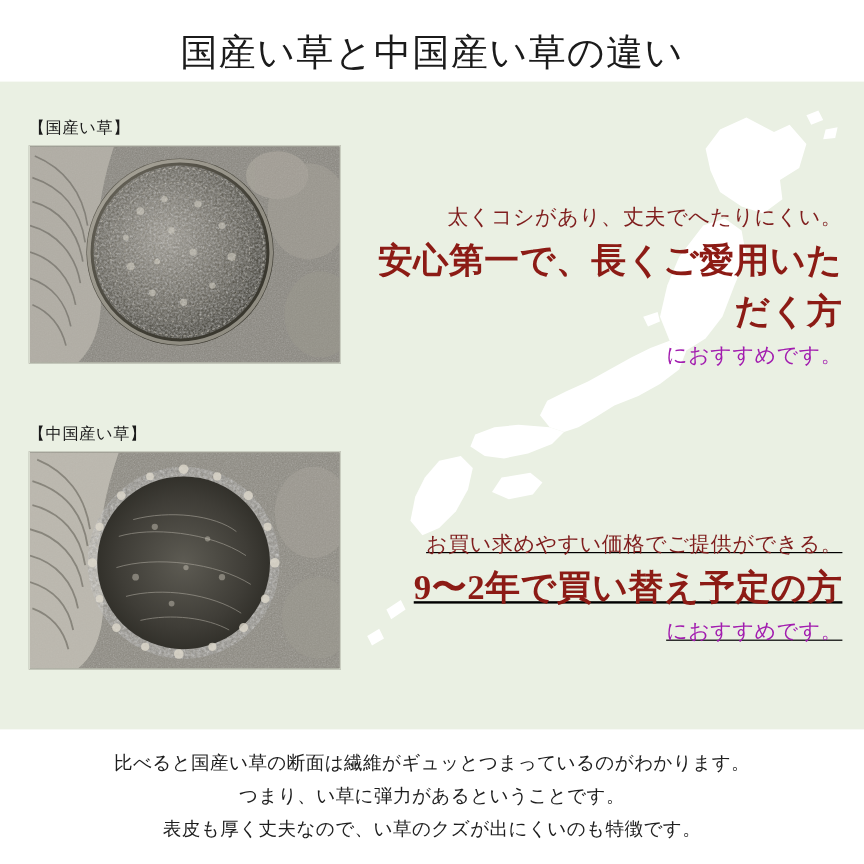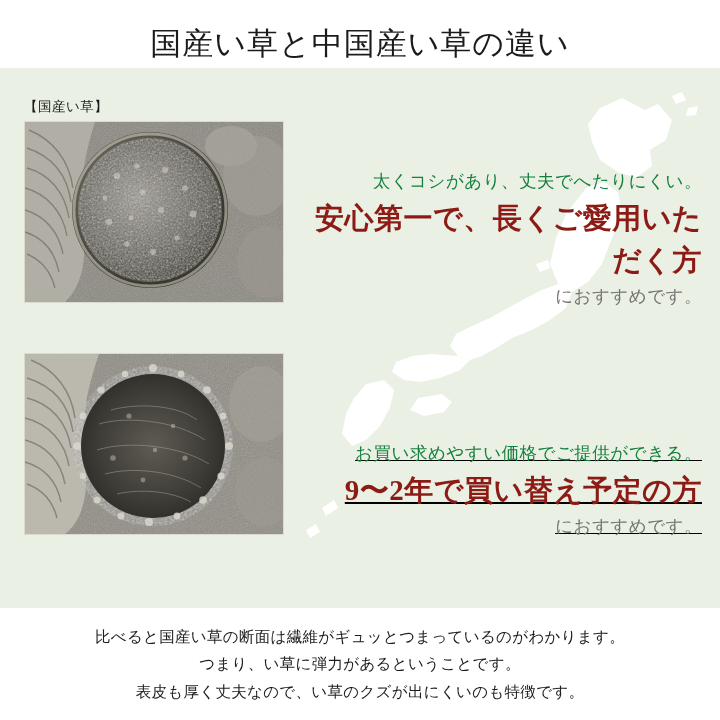--- a/index.html
+++ b/index.html
@@ -91,35 +91,35 @@
   .txt-block {
     position: absolute;
     left: 302px;
     width: 400px;
     text-align: right;
   }
   .txt-block.top { top: 100px; }
   .txt-block.bottom { top: 372px; text-decoration: underline; }
   .line1 {
     font-size: 17.5px;
-    color: #15803d;
+    color: #7f1d1d;
     line-height: 1.5;
     letter-spacing: 0.5px;
   }
   .line2 {
     font-size: 29px;
     color: #8c1b15;
     font-weight: bold;
     line-height: 1.45;
     letter-spacing: 0.5px;
     margin: 3px 0 2px 0;
   }
   .line3 {
     font-size: 17.5px;
-    color: #737373;
+    color: #a21caf;
     line-height: 1.5;
     letter-spacing: 0.5px;
   }
   
   .footer {
     position: absolute;
     top: 608px;
     left: 0;
     width: 720px;
     height: 112px;
@@ -251,20 +251,21 @@
               <circle cx="136" cy="88" r="3"></circle>
             <circle cx="106" cy="96" r="2.4"></circle>
           </g>
 
           <circle cx="125" cy="88" r="76" fill="none" stroke="#e6e2d6" stroke-width="3" opacity="0.5"></circle>
         </svg>
       </div>
     </div>
 
     <div class="photo-block bottom">
+      <div class="photo-label">【中国産い草】</div>
       <div class="photo">
         <svg width="258" height="180" viewBox="0 0 258 180" xmlns="http://www.w3.org/2000/svg">
           <defs>
             <radialGradient id="g2" cx="50%" cy="50%" r="62%">
               <stop offset="0%" stop-color="#5d5b53"></stop>
               <stop offset="60%" stop-color="#3f3d37"></stop>
               <stop offset="100%" stop-color="#26251f"></stop>
             </radialGradient>
             <filter id="noise2" x="0" y="0" width="100%" height="100%">
               <feTurbulence type="fractalNoise" baseFrequency="0.85" numOctaves="3"></feTurbulence>

